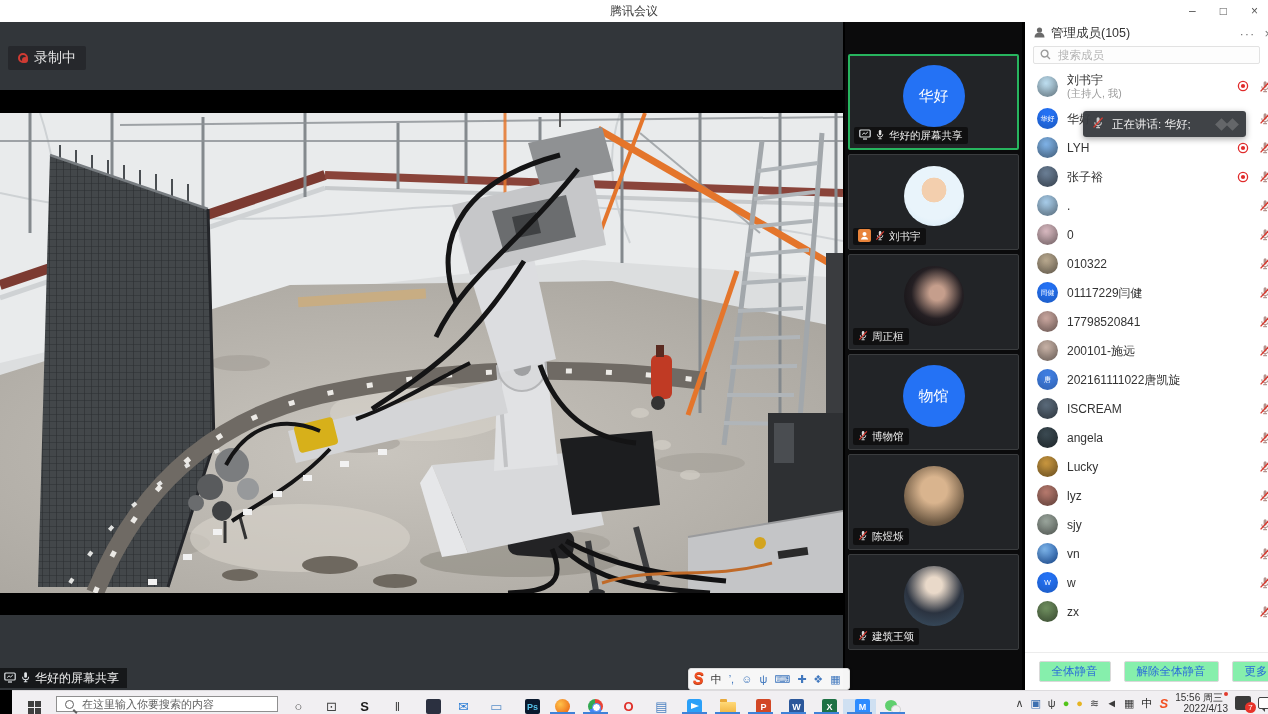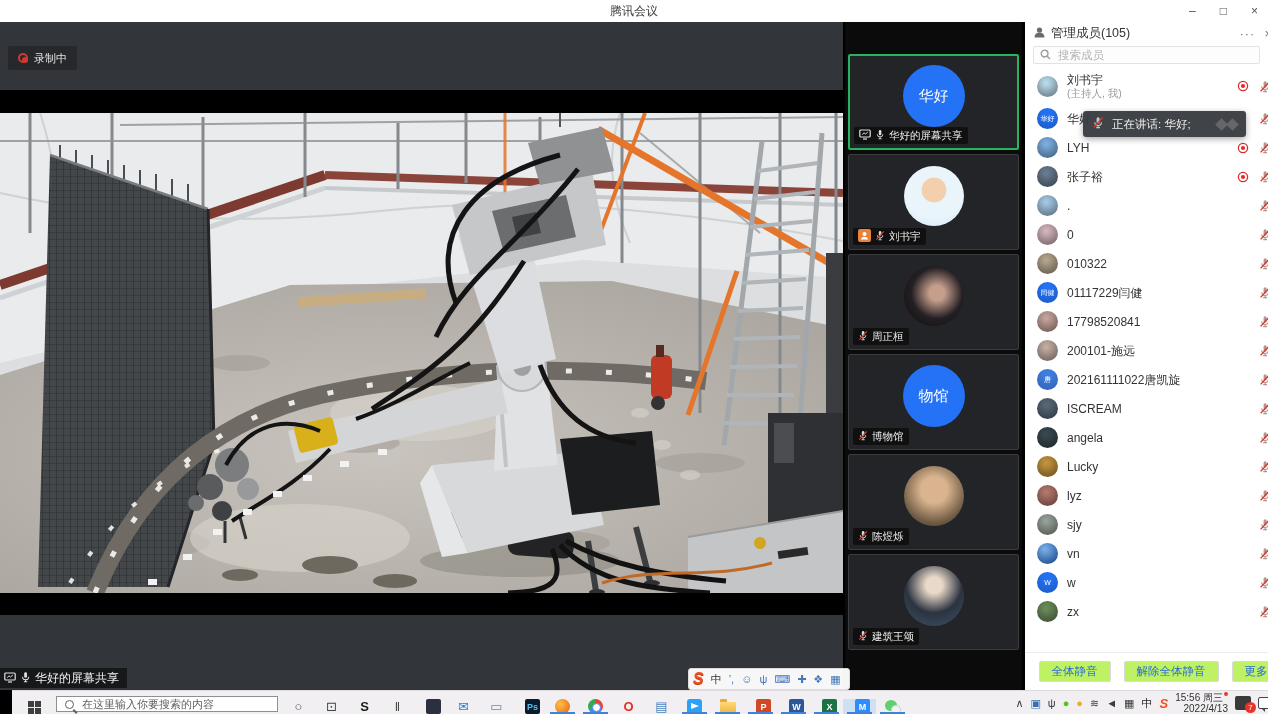--- a/index.html
+++ b/index.html
@@ -16,21 +16,21 @@
   .win-controls span{cursor:default;line-height:22px;}
 
   
   .main{position:absolute;left:0;top:22px;width:843px;height:668px;background:#32363a;}
   .letterbox{position:absolute;left:0;top:68px;width:843px;height:525px;background:#000;}
   .photo{position:absolute;left:0;top:91px;width:843px;height:480px;display:block;}
   .rec-badge{position:absolute;left:8px;top:24px;height:24px;background:#26282c;border-radius:2px;
              display:flex;align-items:center;gap:6px;padding:0 10px;}
   .rec-dot{width:10px;height:10px;border-radius:50%;border:2px solid #cf3b33;position:relative;}
   .rec-dot::after{content:"";position:absolute;left:2px;top:2px;width:6px;height:6px;border-radius:50%;background:#cf3b33;}
-  .rec-badge .t{font-size:11px;color:#e3e3e3;}
+  .rec-badge .t{font-size:14px;color:#e3e3e3;}
   .share-badge{position:absolute;left:0;top:646px;height:20px;background:rgba(18,20,22,.88);
                display:flex;align-items:center;gap:4px;padding:0 8px 0 4px;}
   .share-badge .t{font-size:12px;color:#efefef;}
 
   
   .thumbs{position:absolute;left:845px;top:22px;width:177px;height:668px;background:#0b0b0c;}
   .thumb{position:absolute;left:3px;width:171px;height:96px;background:#222427;border:1px solid #3a3c3e;
          border-radius:2px;}
   .thumb.active{border:2px solid #27b45e;}
   .av-big{position:absolute;left:50%;top:44%;transform:translate(-50%,-50%);border-radius:50%;
@@ -61,21 +61,21 @@
   .member-row.host{height:36px;}
   .m-avatar{width:21px;height:21px;border-radius:50%;flex:none;display:flex;align-items:center;justify-content:center;
             font-size:7px;color:#fff;box-shadow:inset 0 -5px 8px rgba(0,0,0,.18);}
   .m-nm{flex:1;min-width:0;display:flex;flex-direction:column;justify-content:center;}
   .m-name{font-size:12px;color:#333;white-space:nowrap;overflow:hidden;text-overflow:ellipsis;line-height:14px;}
   .m-sub{font-size:10.5px;color:#9a9a9a;line-height:12px;}
   .m-icons{display:flex;align-items:center;gap:8px;flex:none;}
   .m-icons .slot{width:14px;height:14px;display:flex;align-items:center;justify-content:center;}
   .p-footer{position:absolute;left:0;top:630px;width:100%;height:38px;border-top:1px solid #ececec;
             display:flex;align-items:center;justify-content:center;gap:13px;background:#fff;}
-  .p-btn{height:21px;padding:0 12px;border:1px solid #d9d9d9;border-radius:2px;background:#bef264;
+  .p-btn{height:21px;padding:0 12px;border:1px solid #d9d9d9;border-radius:2px;background:#86efac;
          color:#2a6bd9;font-size:11.5px;display:flex;align-items:center;cursor:default;}
   .tooltip{position:absolute;left:58px;top:89px;width:163px;height:26px;background:rgba(56,59,64,.96);
            border-radius:3px;box-shadow:0 2px 6px rgba(0,0,0,.35);display:flex;align-items:center;gap:8px;
            padding:0 9px;z-index:5;}
   .tooltip .t{font-size:11.5px;color:#eeeeee;white-space:nowrap;}
   .tooltip .wm{margin-left:auto;display:flex;gap:2px;opacity:.25;}
   .tooltip .wm i{width:9px;height:9px;background:#cfcfcf;transform:rotate(45deg);display:block;}
   .vol-pill{position:absolute;right:1px;top:90px;width:8px;height:57px;background:#3a3f44;border-radius:3px;
             display:flex;flex-direction:column-reverse;align-items:center;gap:2px;padding:3px 0;}
   .vol-pill i{width:5px;height:3px;background:#39c05a;display:block;border-radius:1px;}

